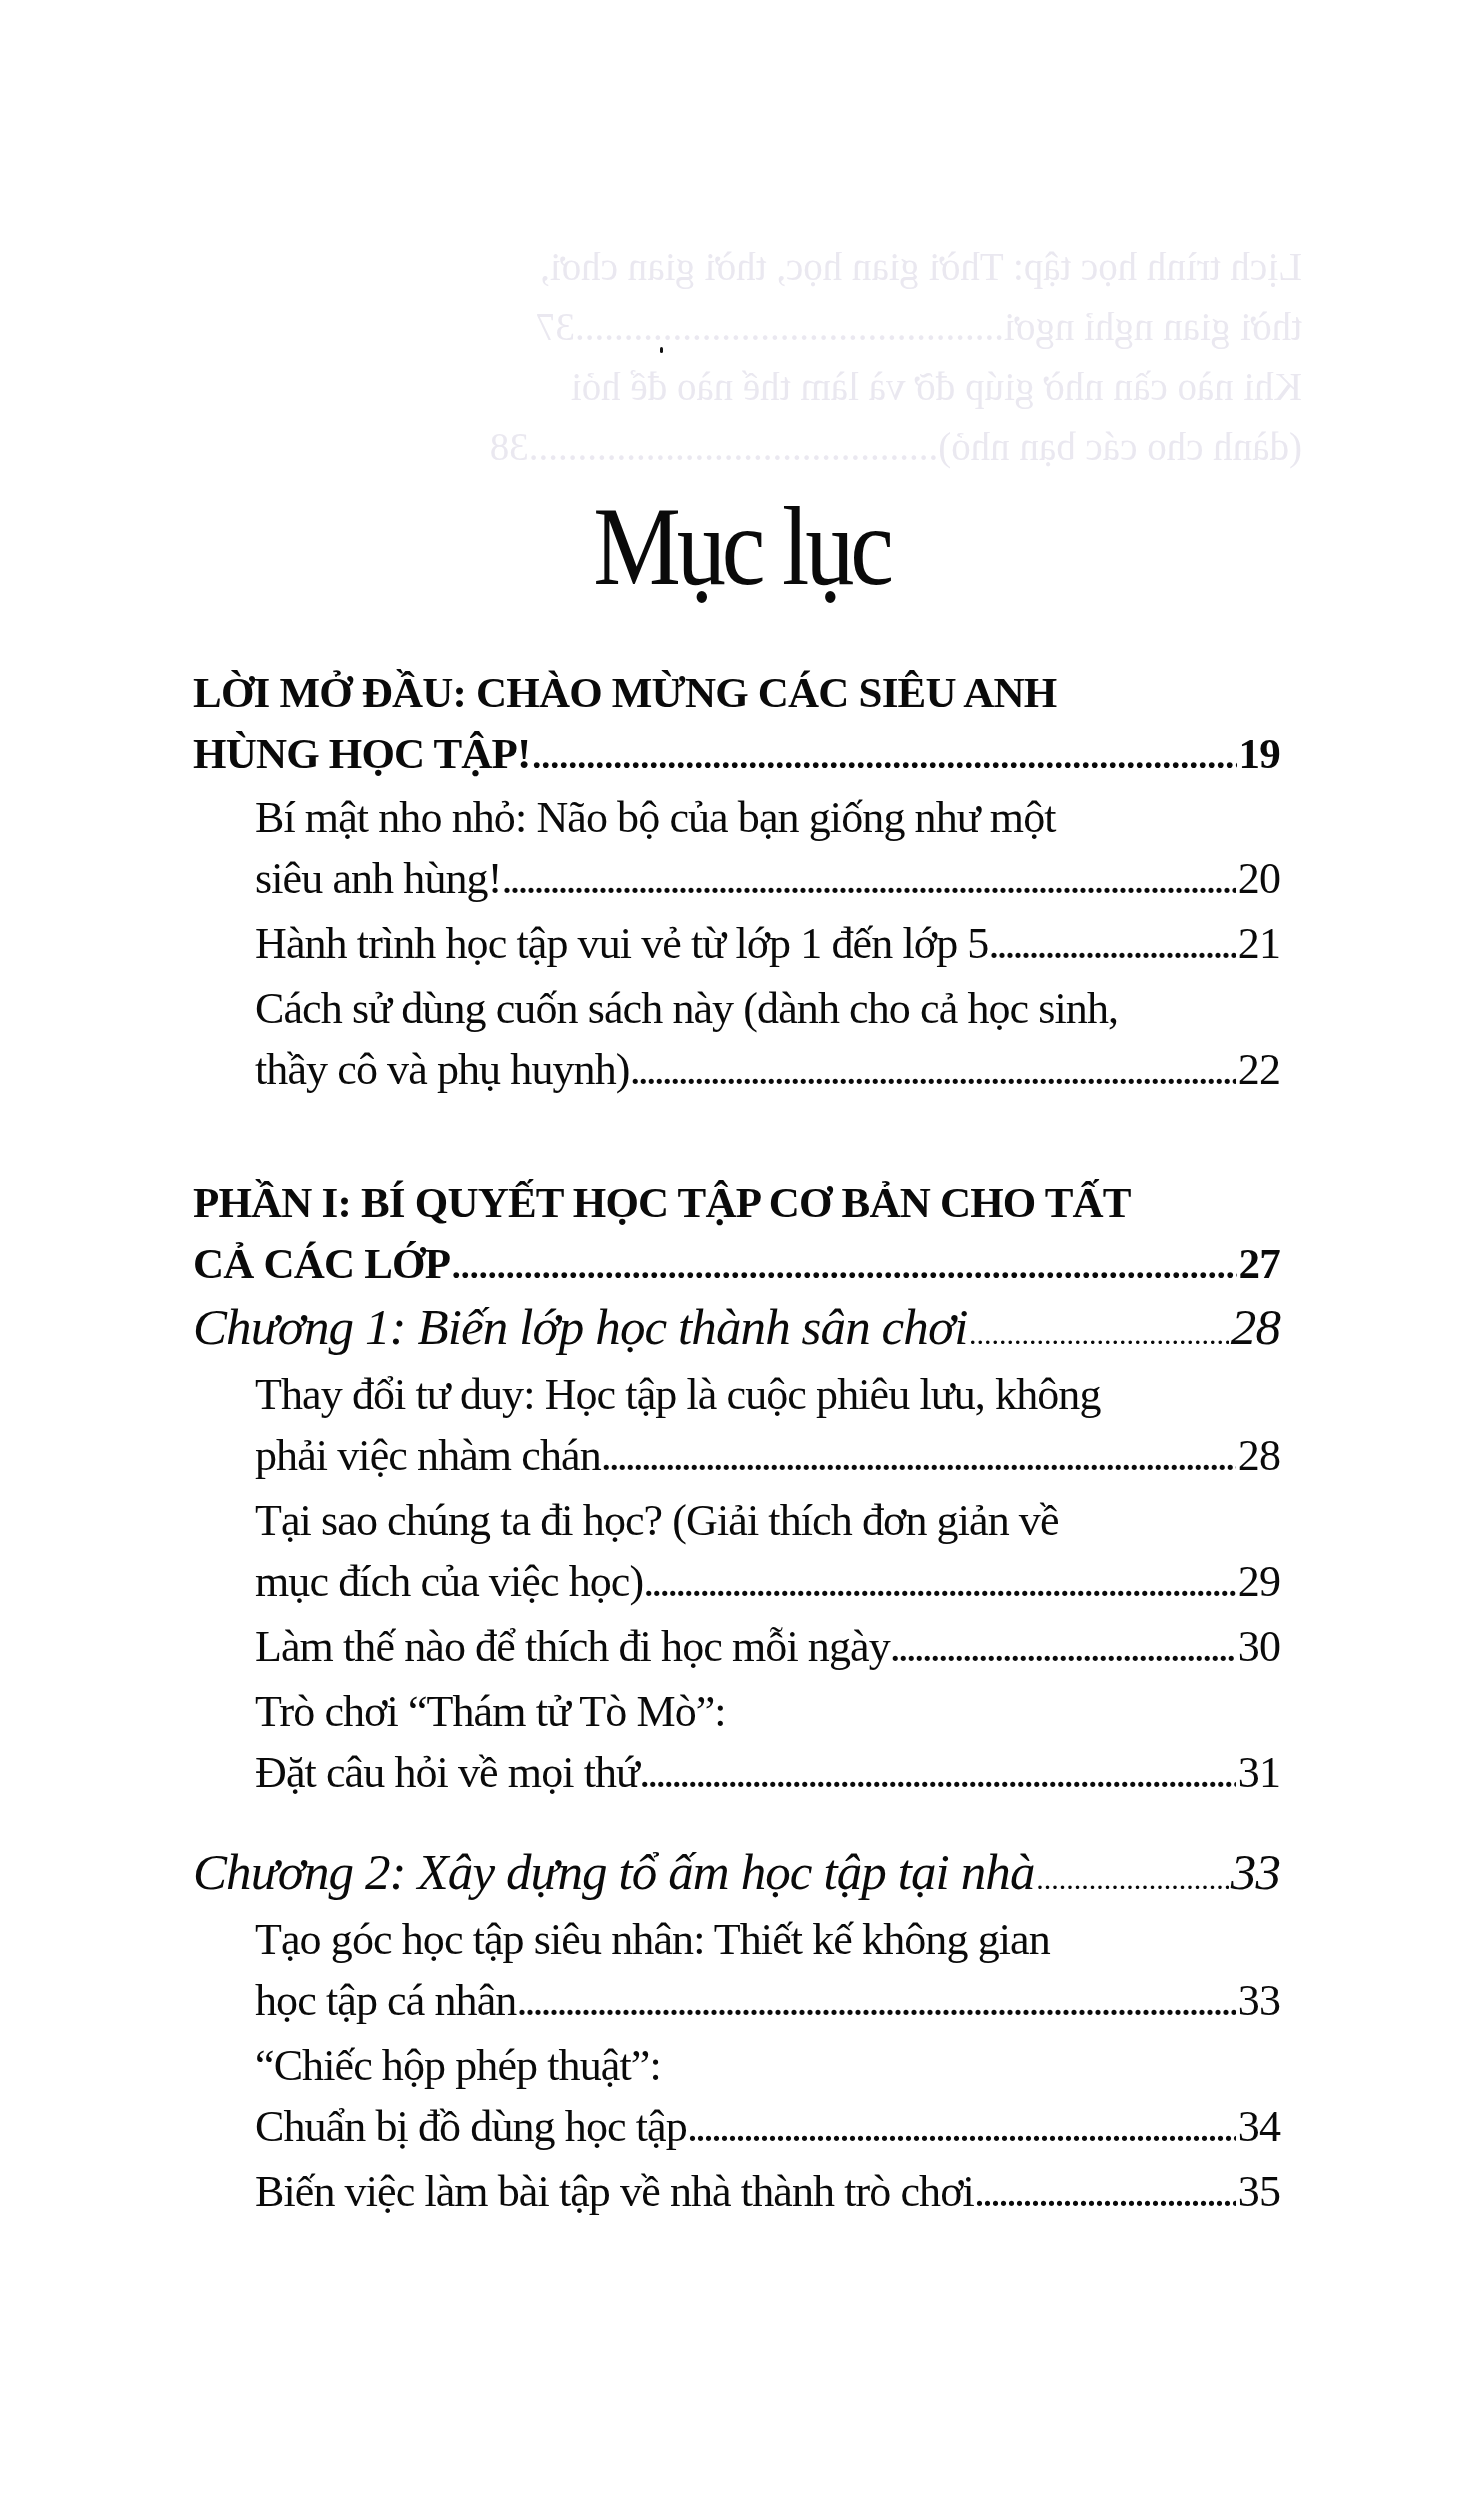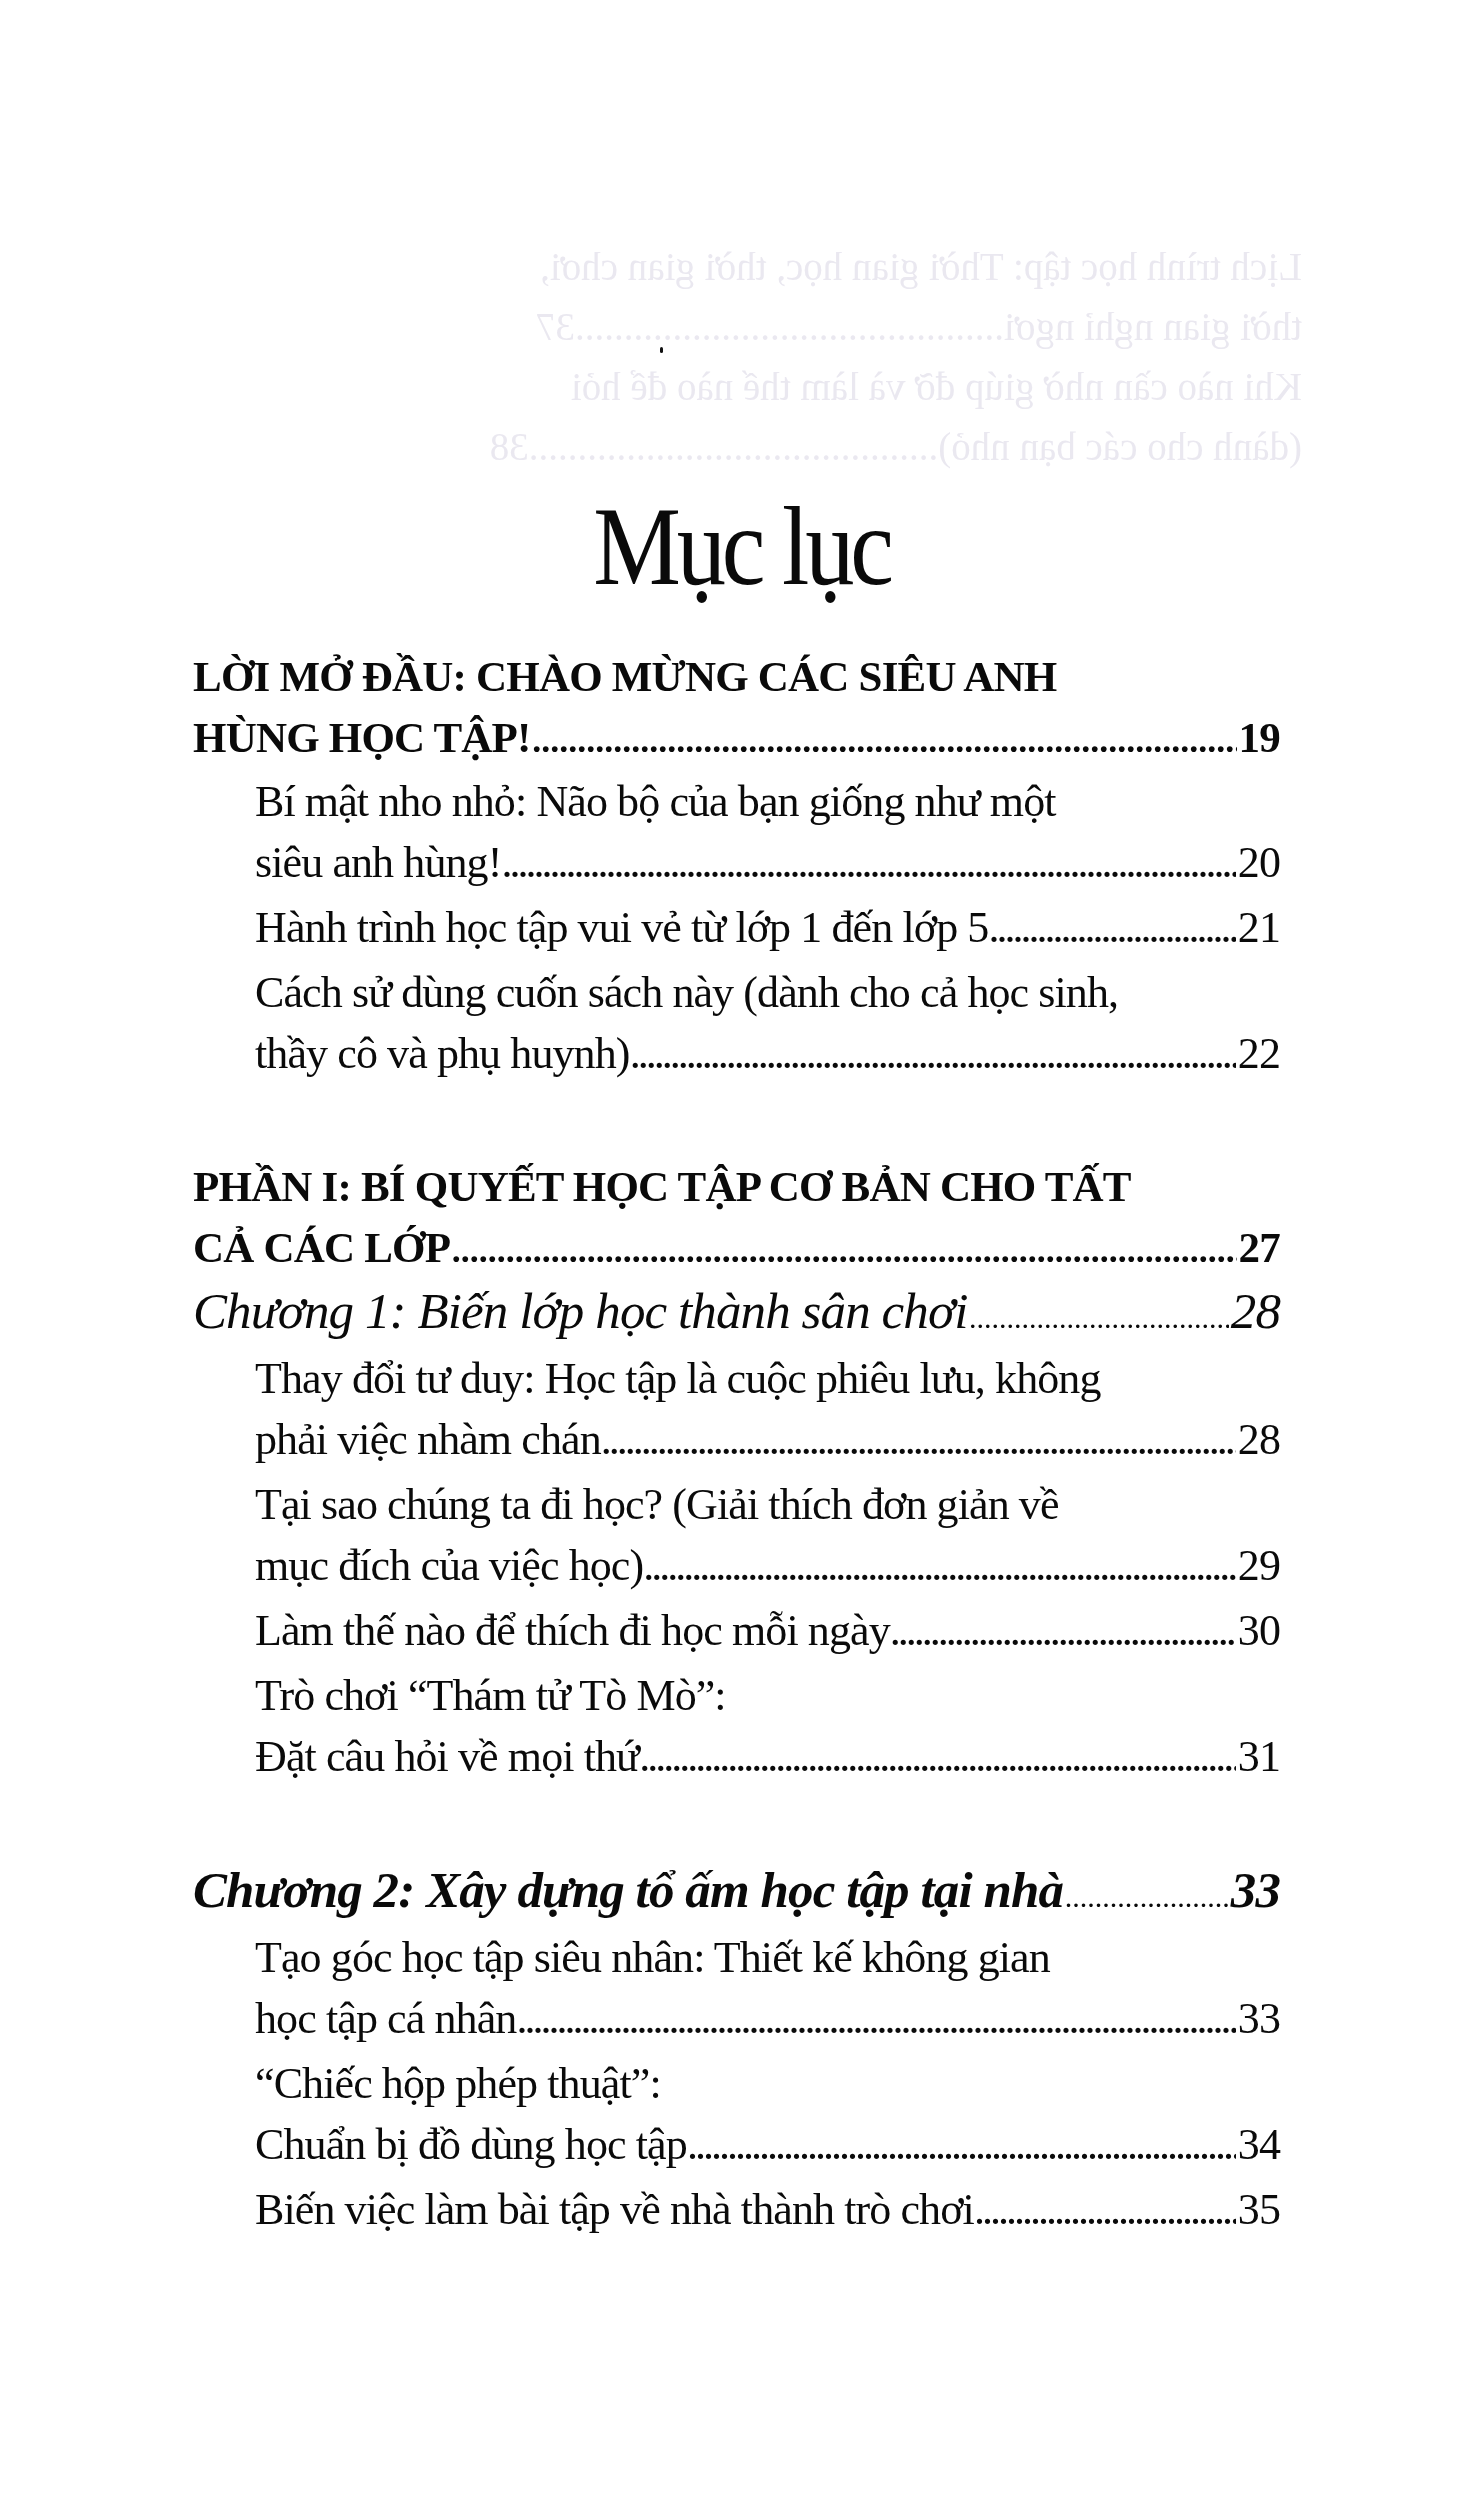--- a/index.html
+++ b/index.html
@@ -53,21 +53,21 @@
     font-family: "Liberation Serif", serif;
     font-size: 112px;
     line-height: 126px;
     letter-spacing: -4.7px;
     transform: scaleX(0.88);
     transform-origin: 742px 0;
   }
   .toc {
     position: absolute;
     left: 193px;
-    top: 646px;
+    top: 662px;
     width: 1087px;
   }
   .entry {
     position: relative;
     font-size: 44px;
     line-height: 61px;
     text-align: justify;
     text-align-last: left;
     letter-spacing: -0.9px;
   }
@@ -77,21 +77,21 @@
     letter-spacing: -0.8px;
   }
   .entry.chapter {
     font-style: italic;
     font-size: 51px;
   }
   .entry.sub {
     padding-left: 62px;
   }
   .gap-l { margin-top: 68px; }
-  .gap-m { margin-top: 69px; font-weight: bold; }
+  .gap-m { margin-top: 35px; }
 
   
   .line-last {
     display: flex;
     align-items: baseline;
     white-space: nowrap;
   }
   .line-last .txt { flex: 0 0 auto; }
   .line-last .dots {
     flex: 1 1 auto;

